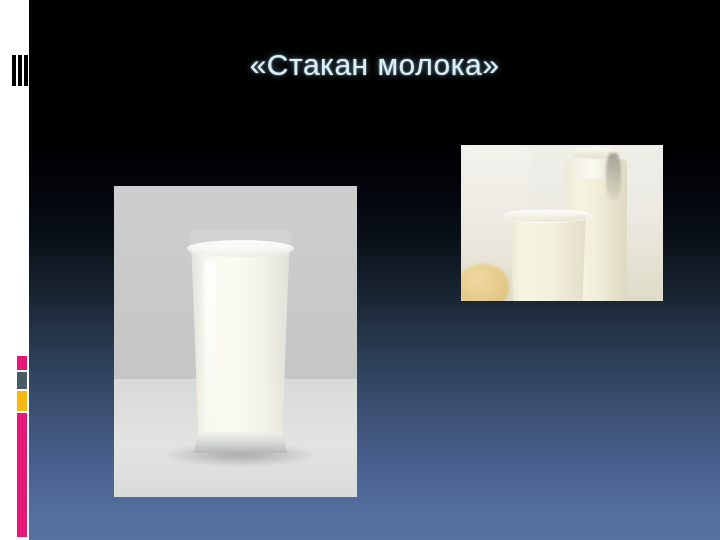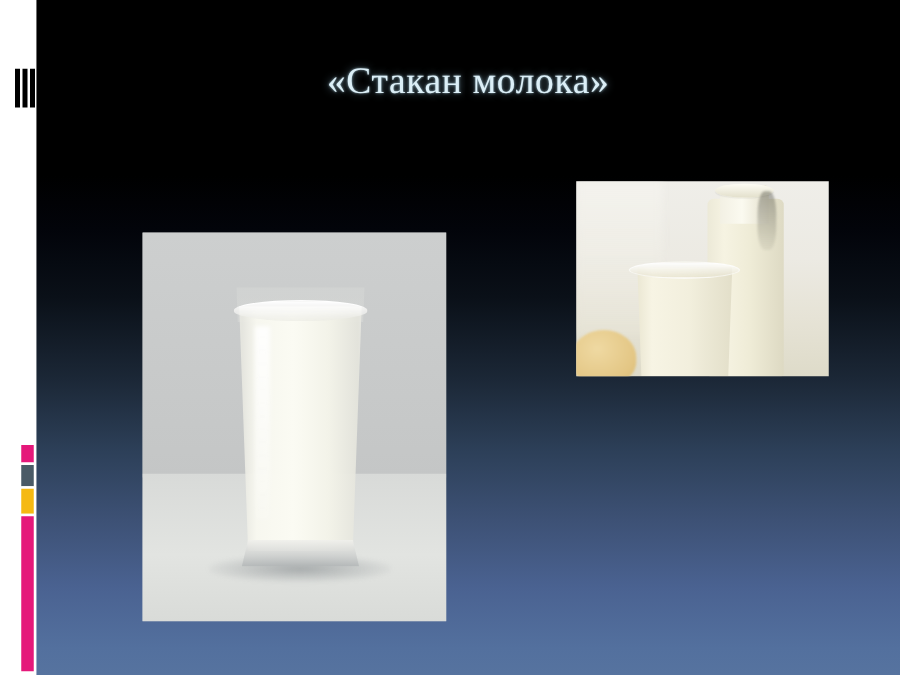--- a/index.html
+++ b/index.html
@@ -6,21 +6,21 @@
     margin: 0;
     padding: 0;
     background: #ffffff;
   }
   .slide {
     position: relative;
     width: 720px;
     height: 540px;
     overflow: hidden;
     background: #ffffff;
-    font-family: Liberation Serif, serif;
+    font-family: Liberation Sans, sans-serif;
   }
 
   
   .canvas {
     position: absolute;
     left: 29px;
     top: 0;
     width: 691px;
     height: 540px;
     background: linear-gradient(to bottom,

